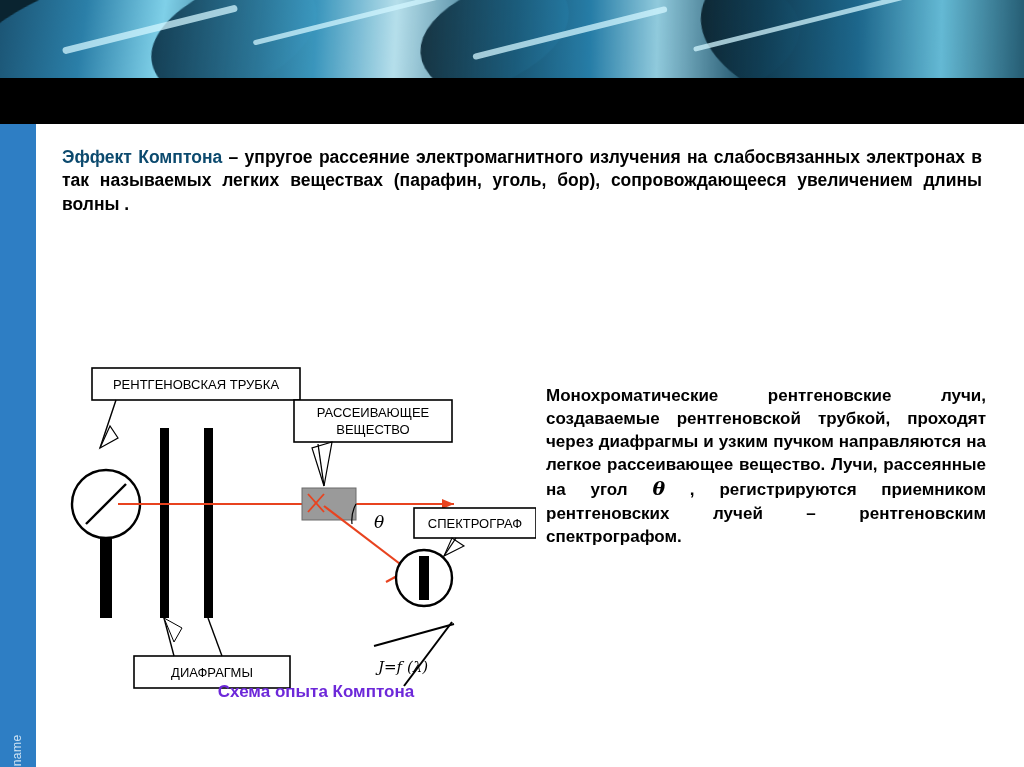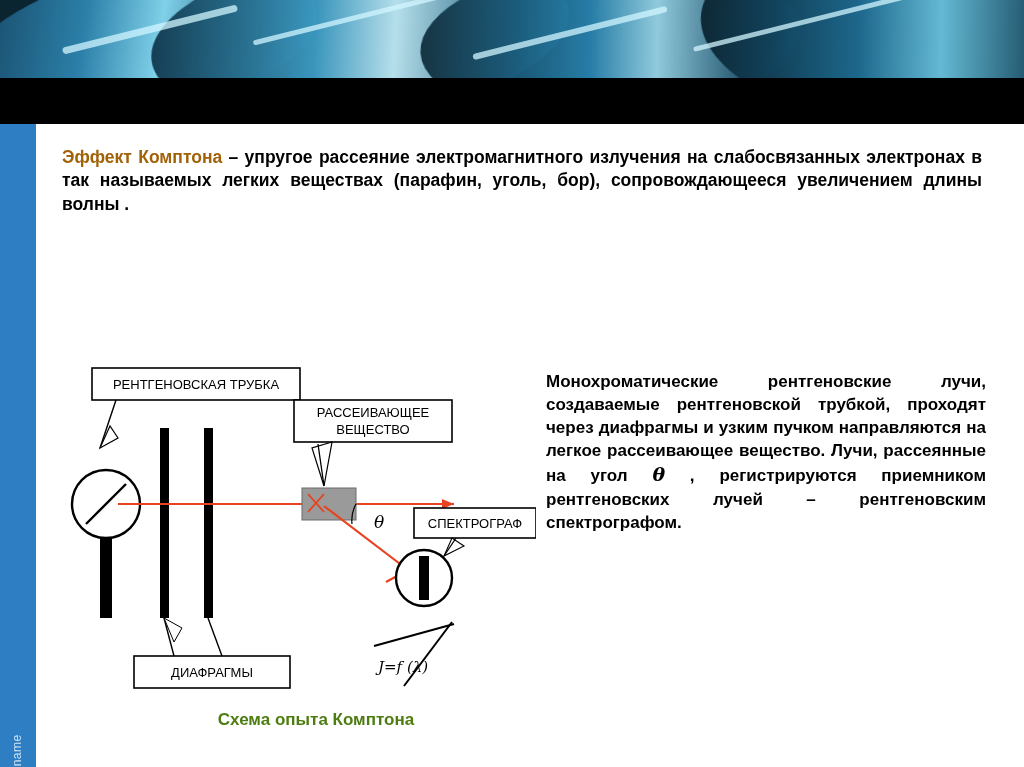--- a/index.html
+++ b/index.html
@@ -86,52 +86,52 @@
   .para {
     position: absolute;
     font-size: 17.5px;
     line-height: 1.33;
     color: #000;
     font-weight: bold;
     text-align: justify;
   }
   .p1 { left: 26px; top: 22px; width: 920px; }
   .p2 { left: 26px; top: 118px; width: 920px; font-weight: bold;}
-  .accent { color: #a16207; }
+  .accent { color: #0c4a6e; }
 
   
   .rcol {
     position: absolute;
     left: 510px;
     top: 244px;
     width: 440px;
     font-size: 17px;
     line-height: 1.36;
     font-weight: bold;
     color: #000;
     text-align: justify;
   }
-  .rcol p { margin: 2px 0 14px 0; }
+  .rcol p { margin: 16px 0 14px 0; }
   .rcol .red { color: #c0211c; }
   .theta { font-family: "DejaVu Serif", serif; font-style: italic; font-size: 19px; }
 
   
   .figure {
     position: absolute;
     left: 20px; top: 232px;
     width: 480px; height: 400px;
   }
   .fig-caption {
     position: absolute;
-    left: 100px; top: 586px;
+    left: 100px; top: 558px;
     width: 360px;
     text-align: center;
     font-size: 17px;
     font-weight: bold;
-    color: #4d7c0f;
+    color: #6d28d9;
   }
   svg { display:block; }
 </style>
 </head>
 <body>
 
 <div class="banner">
   <div class="swash b1"></div>
   <div class="swash b2"></div>
   <div class="swash b3"></div>

